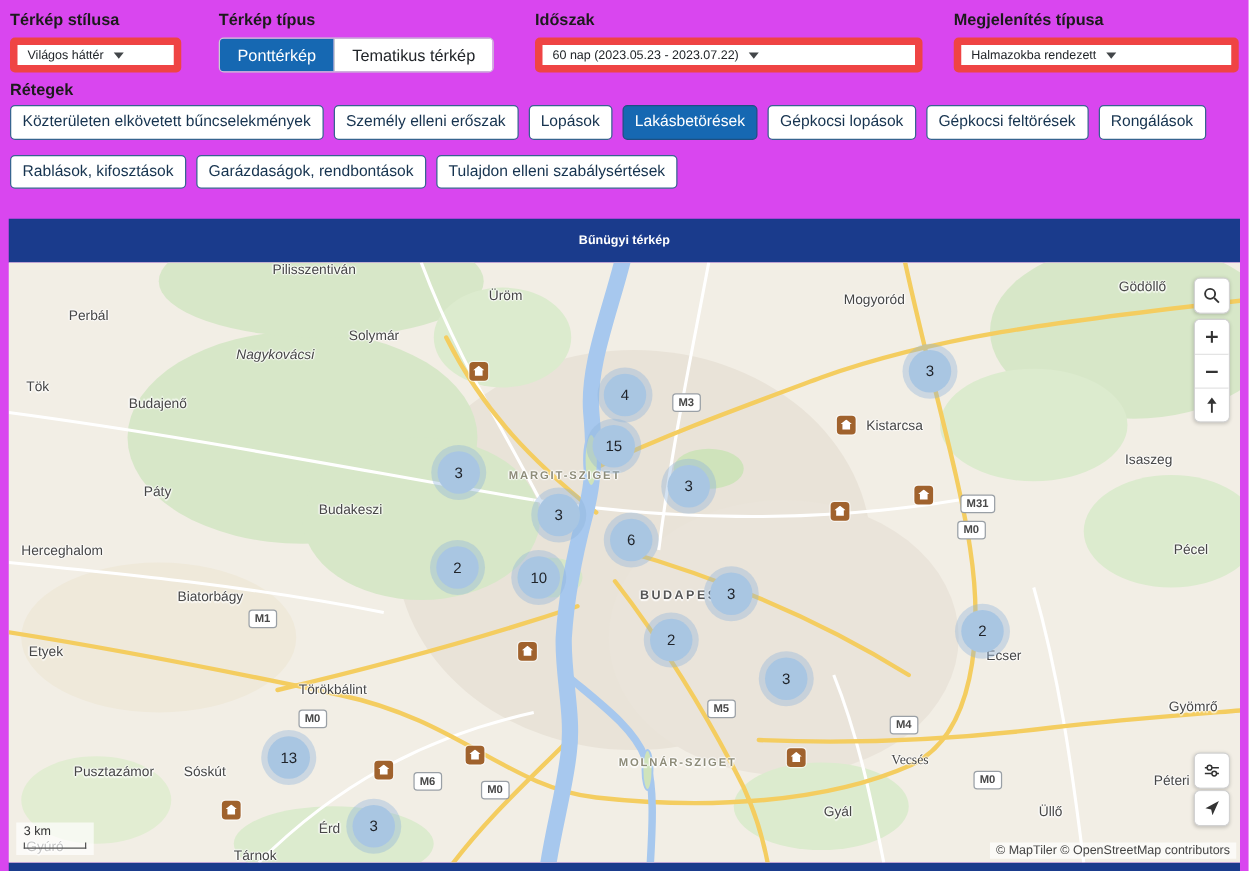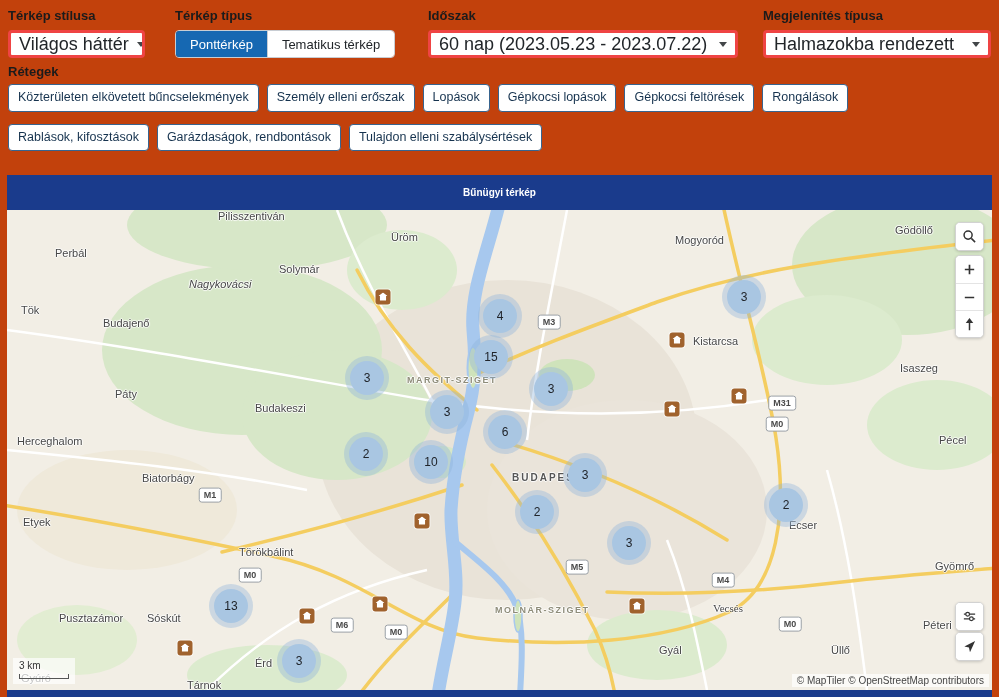--- a/index.html
+++ b/index.html
@@ -1,24 +1,24 @@
 <!DOCTYPE html>
 <html style="--accent-blue: #1668b2; --header-navy: #1a3b8c; --cluster-blue: #a9c6e2; --marker-brown: #a0622d;"><head>
 <meta charset="utf-8">
 <style>
   * { box-sizing: border-box; }
   html,body { margin:0; padding:0; background:#fff; }
   body { font-family:"Liberation Sans", sans-serif; }
-  .page { position:relative; width:999px; height:697px; overflow:hidden; background:#c2410c; }
+  .page { position:relative; width:999px; height:697px; overflow:hidden; background:#d946ef; }
 
   
   .ctl-label { position:absolute; top:8px; font-size:13px; font-weight:bold; color:#1b1b1b; white-space:nowrap; }
   .select {
-    position:absolute; top:30px; height:28px; display:flex; align-items:center; justify-content:space-between;
-    border:3px solid #ef4444; border-radius:4px; background:#fff; font-size:18px; color:#212529;
+    position:absolute; top:30px; height:28px; display:flex; align-items:center; 
+    border:6px solid #ef4444; border-radius:4px; background:#fff; font-size:10px; color:#212529;
     padding:0 8px; cursor:pointer; white-space:nowrap; overflow:hidden;
   }
   .caret { width:0; height:0; border-left:4px solid transparent; border-right:4px solid transparent; border-top:5px solid #424649; margin-left:8px; flex:0 0 auto; }
   .btn-group { position:absolute; top:30px; height:28px; display:flex; border:1px solid #c8cdd3; border-radius:4px; overflow:hidden; }
   .btn-group button { height:100%; border:none; font-family:inherit; font-size:13px; padding:0 14px; cursor:pointer; white-space:nowrap; }
   .btn-point { background:var(--accent-blue,#1668b2); color:#fff; }
   .btn-thematic { background:#fff; color:#212529; border-left:1px solid #c8cdd3 !important; }
 
   .layers { position:absolute; left:8px; top:84px; width:983px; display:flex; flex-wrap:wrap; gap:12px 8px; }
   .layer-btn {
@@ -95,20 +95,21 @@
     <div class="select" style="left:763px;width:228px">
       <span>Halmazokba rendezett</span>
       <span class="caret"></span>
     </div>
 
     <div class="ctl-label" style="left:8px;top:64px">Rétegek</div>
     <div class="layers">
         <button class="layer-btn">Közterületen elkövetett bűncselekmények</button>
         <button class="layer-btn">Személy elleni erőszak</button>
         <button class="layer-btn">Lopások</button>
+        <button class="layer-btn selected">Lakásbetörések</button>
         <button class="layer-btn">Gépkocsi lopások</button>
         <button class="layer-btn">Gépkocsi feltörések</button>
         <button class="layer-btn">Rongálások</button>
         <button class="layer-btn">Rablások, kifosztások</button>
         <button class="layer-btn">Garázdaságok, rendbontások</button>
         <button class="layer-btn">Tulajdon elleni szabálysértések</button>
       </div>
   </div>
 
   <div class="map-panel">

